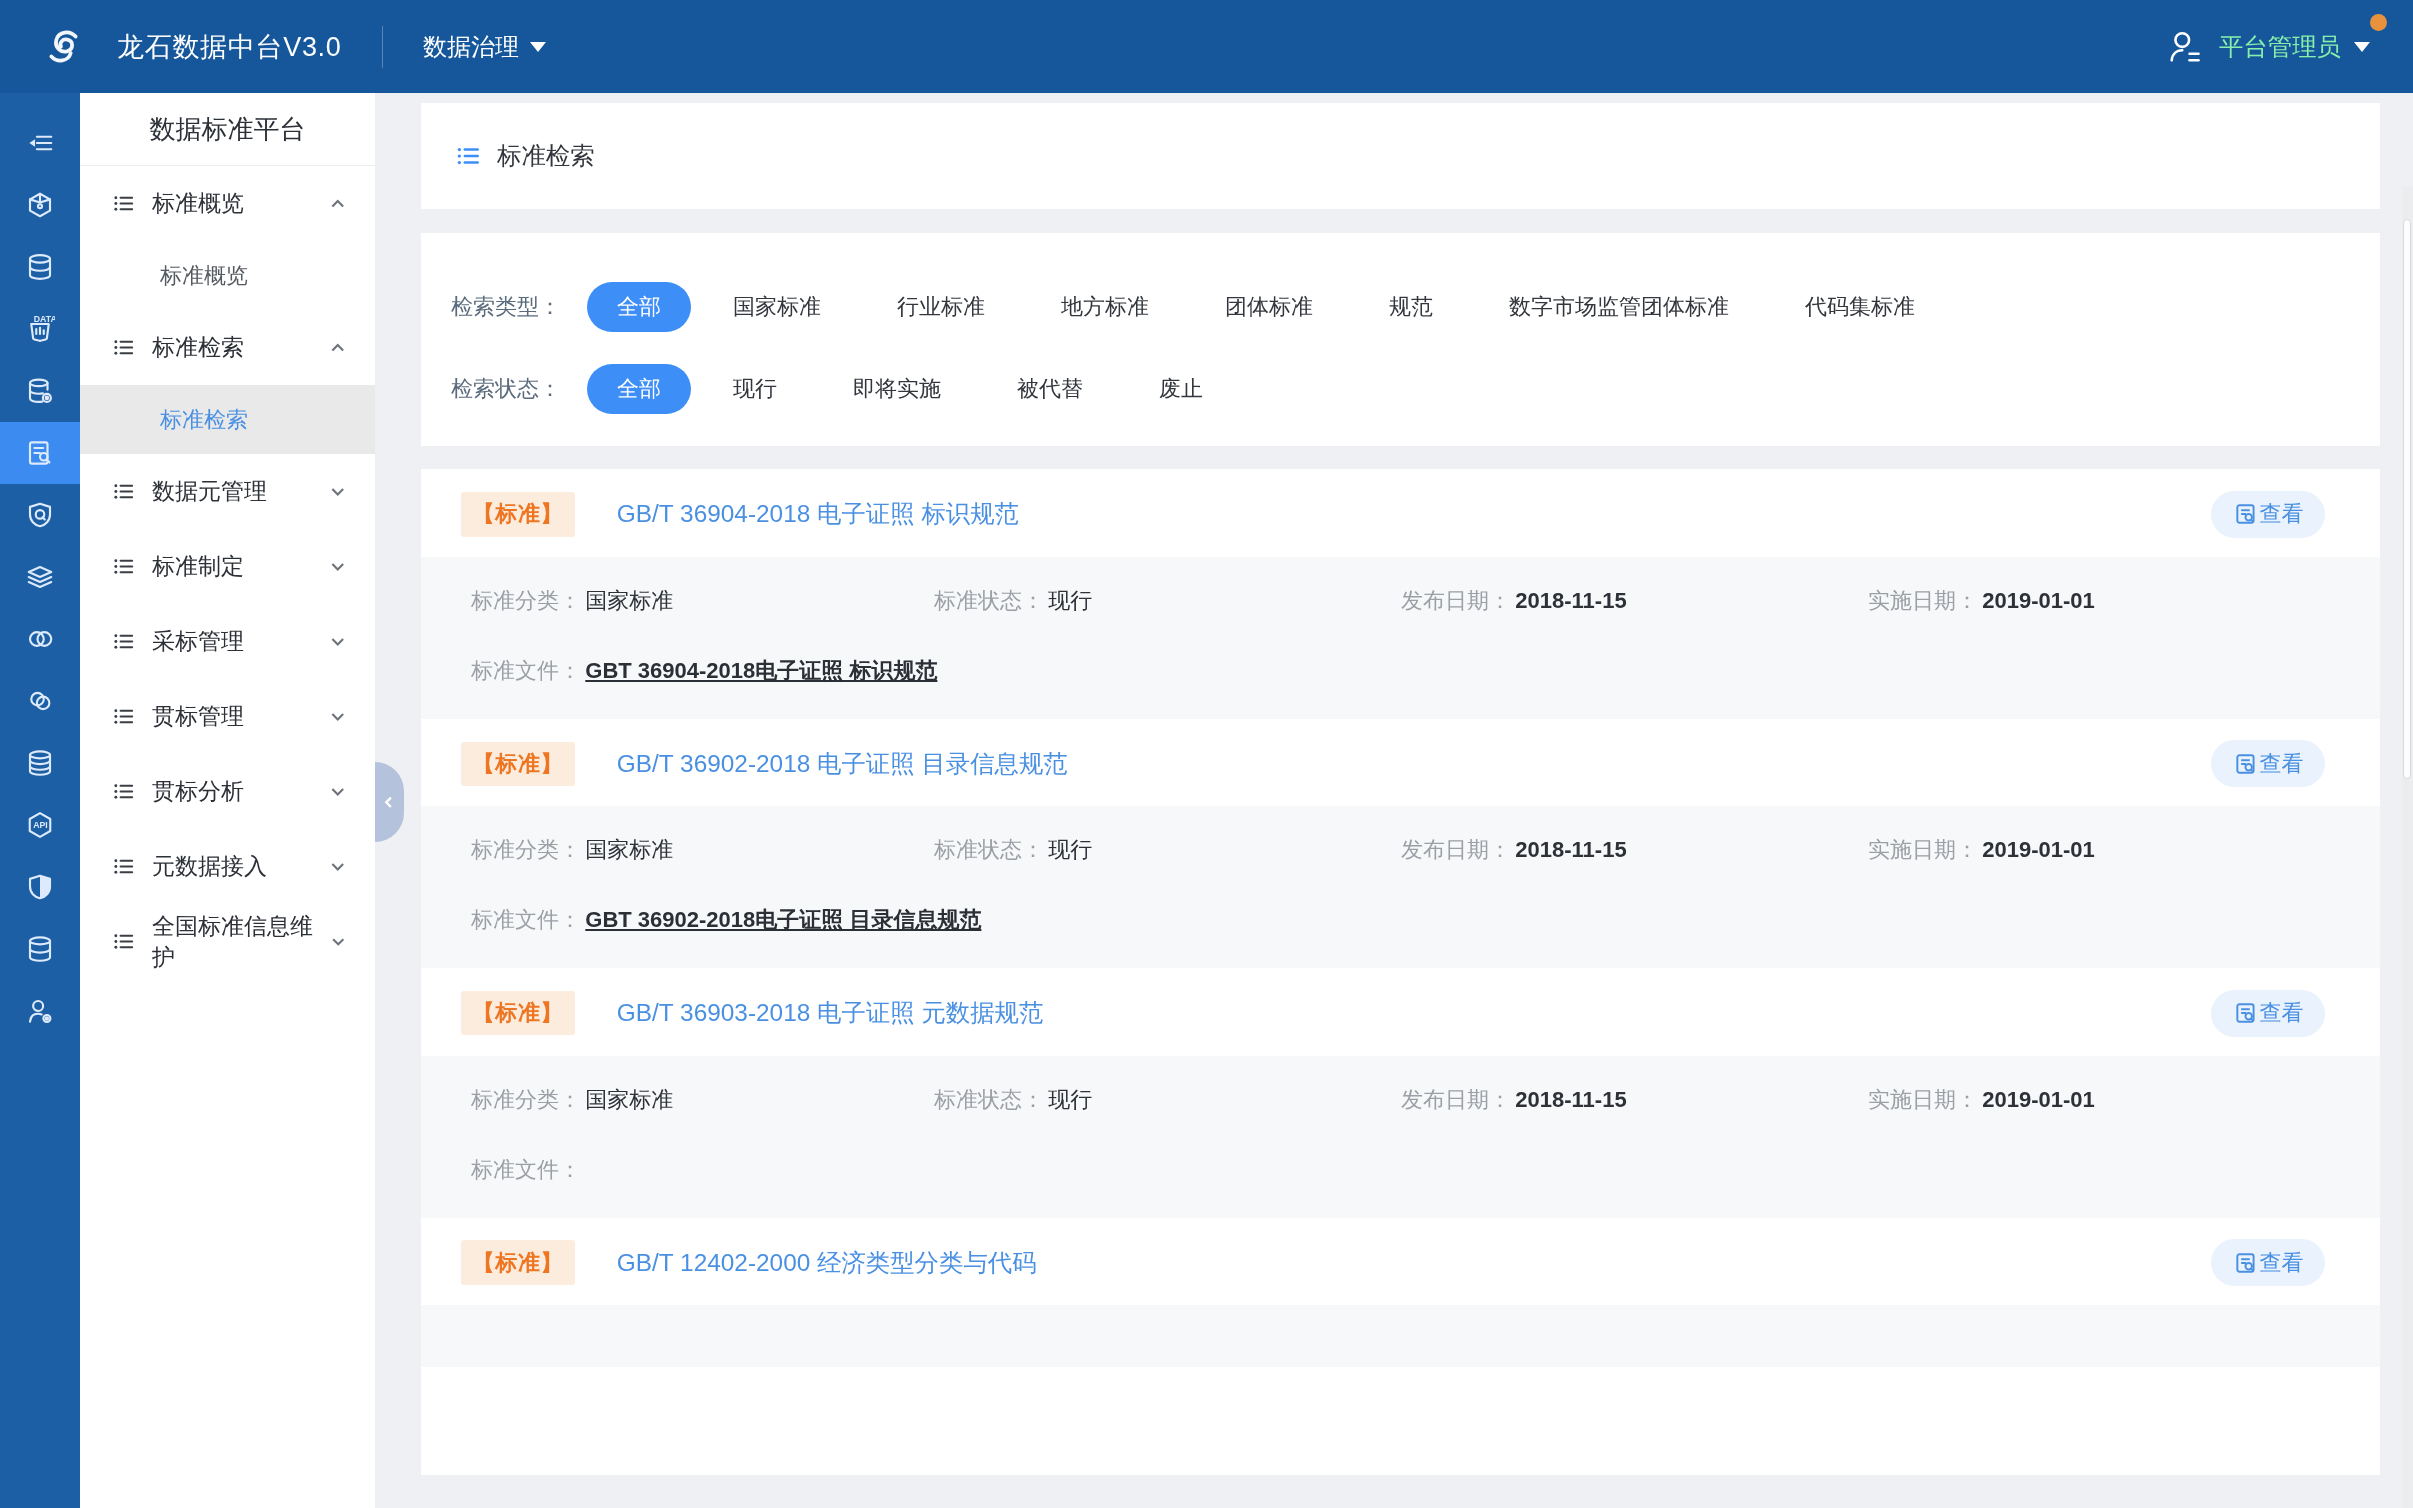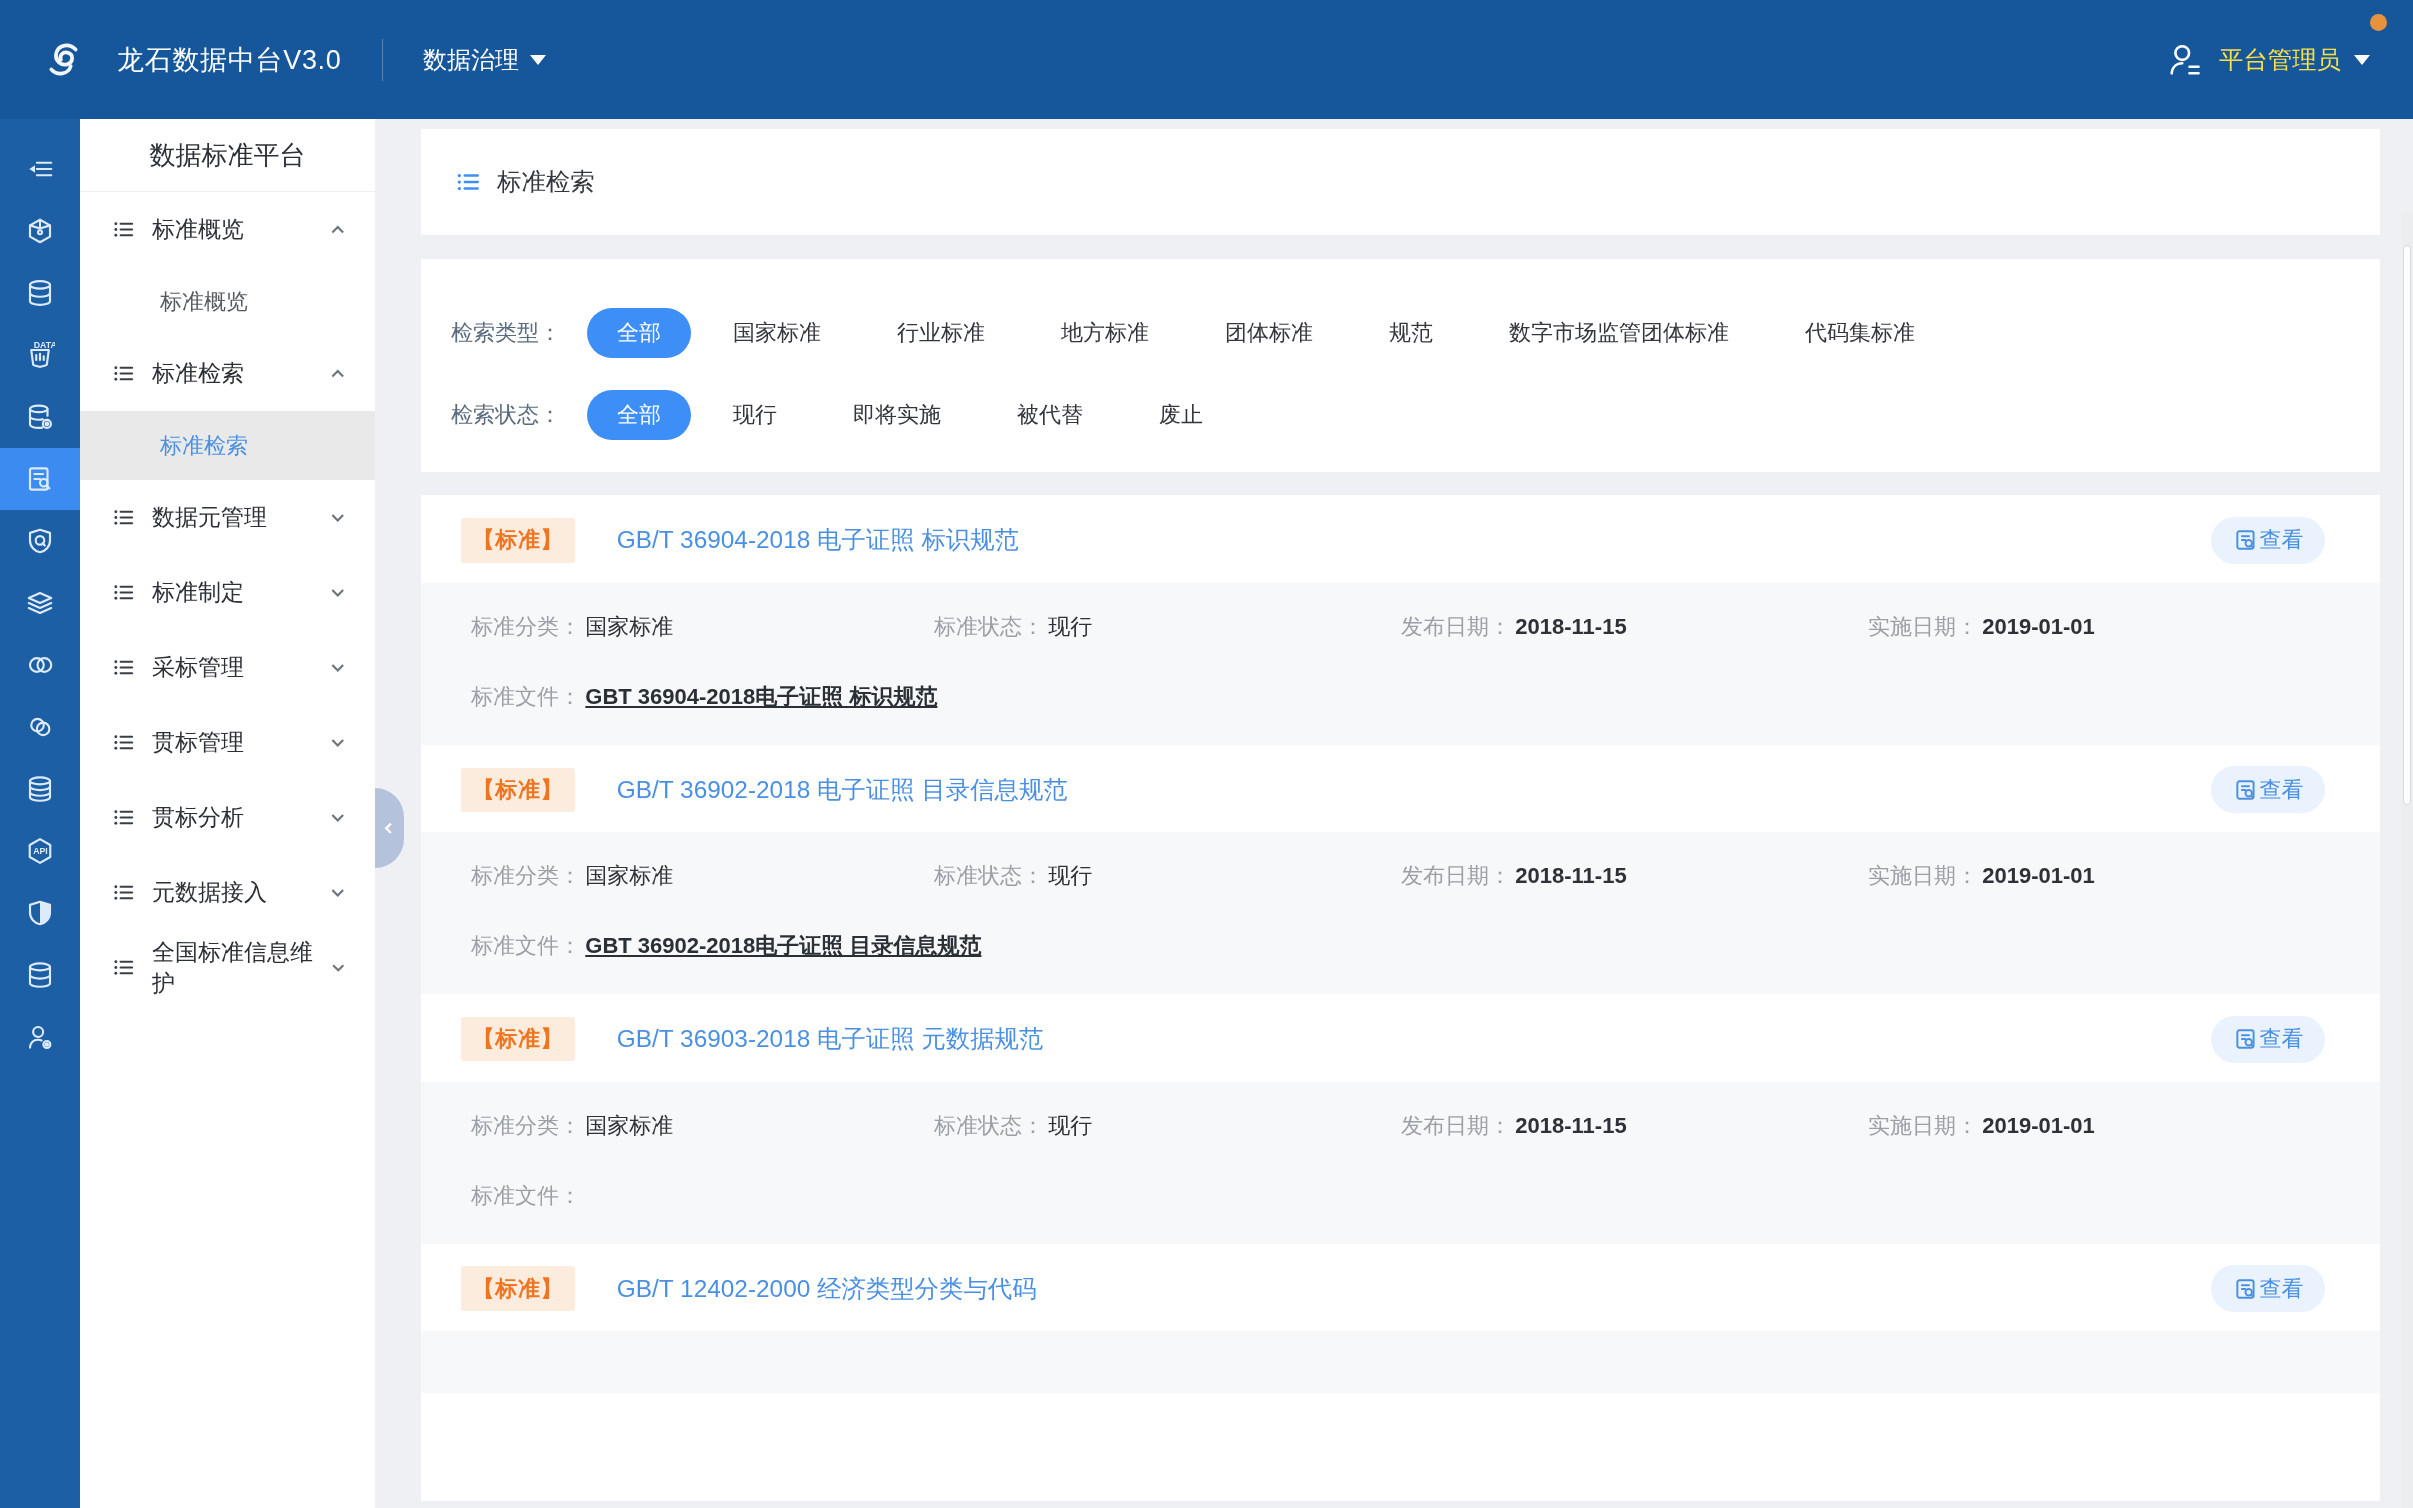--- a/index.html
+++ b/index.html
@@ -1,26 +1,26 @@
 <!DOCTYPE html>
 <html style="font-size:11.5px"><head>
 <meta charset="utf-8">
 <style>
   * { margin:0; padding:0; box-sizing:border-box; }
   html,body { width:2413px; height:1508px; overflow:hidden;
     font-family:"Liberation Sans","DejaVu Sans",sans-serif; background:#eef0f3; }
 
   
-  .topbar { position:relative; height:119px; background:#15579a; display:flex; align-items:center; padding:0 43px 0 37px; }
+  .topbar { position:relative; height:93px; background:#15579a; display:flex; align-items:center; padding:0 43px 0 37px; }
   .logo { width:53px; height:53px; flex:0 0 auto; }
   .app-title { color:#fff; font-size:27px; margin-left:27px; letter-spacing:0.7px; }
   .top-divider { width:1.4px; height:42px; background:rgba(255,255,255,.28); margin:0 40px; }
   .top-nav { display:flex; align-items:center; gap:11.5px; color:#fff; font-size:24px; cursor:pointer; }
   .caret-down { width:0; height:0; border-left:8.6px solid transparent; border-right:8.6px solid transparent; border-top:10px solid #fff; }
-  .top-right { margin-left:auto; display:flex; align-items:center; gap:14.4px; color:#fde047; font-size:24.4px; }
+  .top-right { margin-left:auto; display:flex; align-items:center; gap:14.4px; color:#86efac; font-size:24.4px; }
   .user-ic { width:39px; height:39px; }
   .rec-dot { position:absolute; top:14.4px; right:26px; width:17px; height:17px; border-radius:50%; background:#e8923d; }
 
   
   .shell { display:flex; height:1415px; position:relative; }
 
   
   .rail { width:80px; background:#1d5fa4; display:flex; flex-direction:column; align-items:center; padding-top:18.7px; flex:0 0 auto; }
   .rail-it { width:80px; height:62px; display:flex; align-items:center; justify-content:center; cursor:pointer; }
   .rail-it svg { width:30px; height:30px; stroke:#ddeafb; stroke-width:1.7; fill:none; stroke-linecap:round; stroke-linejoin:round; }

